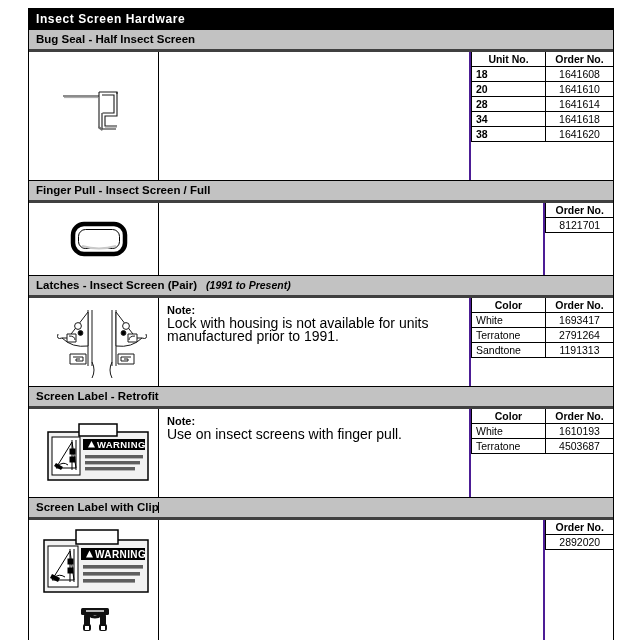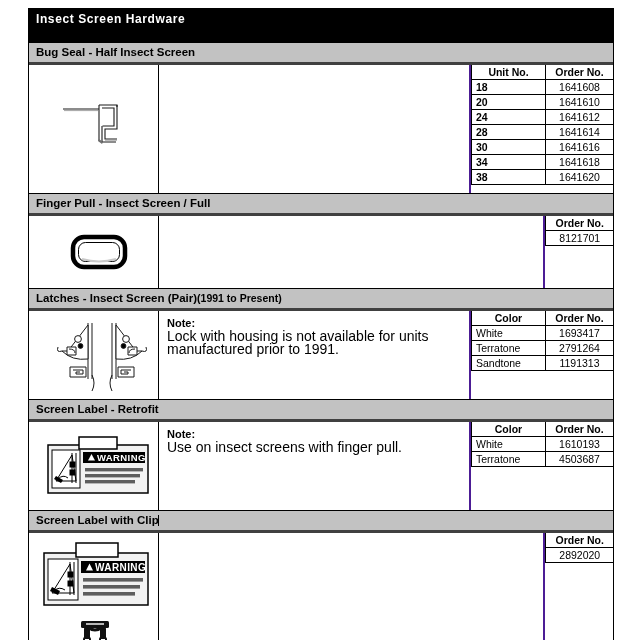--- a/index.html
+++ b/index.html
@@ -25,40 +25,41 @@
     background: #fff;
   }
 
   
   .title-bar {
     background: #000000;
     color: #ffffff;
     font-weight: bold;
     font-size: 12px;
     letter-spacing: .6px;
-    padding: 4px 0 16px 7px;
+    padding: 4px 0 3px 7px;
     line-height: 13px;
     height: 13px;
   }
   .section-bar {
     background: #c2c2c2;
     color: #000000;
     font-weight: bold;
     font-size: 11.5px;
     padding: 3px 0 3px 7px;
     line-height: 13px;
     height: 13px;
     border-top: 1px solid #000;
     border-bottom: 3px solid #404040;
     white-space: nowrap;
   }
   .section-bar .suffix {
+    font-style: italic;
     font-weight: bold;
     font-size: 10.5px;
-    margin-left: 0;
+    margin-left: 9px;
   }
   .caret {
     display: inline-block;
     width: 0;
     border-left: 1px solid #000;
     height: 11px;
     vertical-align: -2px;
     margin: 0 -1px;
   }
 
@@ -185,30 +186,22 @@
         <tbody>
           <tr>
             <td class="c-key">18</td>
             <td class="c-order">1641608</td>
           </tr>
           <tr>
             <td class="c-key">20</td>
             <td class="c-order">1641610</td>
           </tr>
           <tr>
-            <td class="c-key">24</td>
-            <td class="c-order">1641612</td>
-          </tr>
-          <tr>
             <td class="c-key">28</td>
             <td class="c-order">1641614</td>
-          </tr>
-          <tr>
-            <td class="c-key">30</td>
-            <td class="c-order">1641616</td>
           </tr>
           <tr>
             <td class="c-key">34</td>
             <td class="c-order">1641618</td>
           </tr>
           <tr>
             <td class="c-key">38</td>
             <td class="c-order">1641620</td>
           </tr>
         </tbody>

